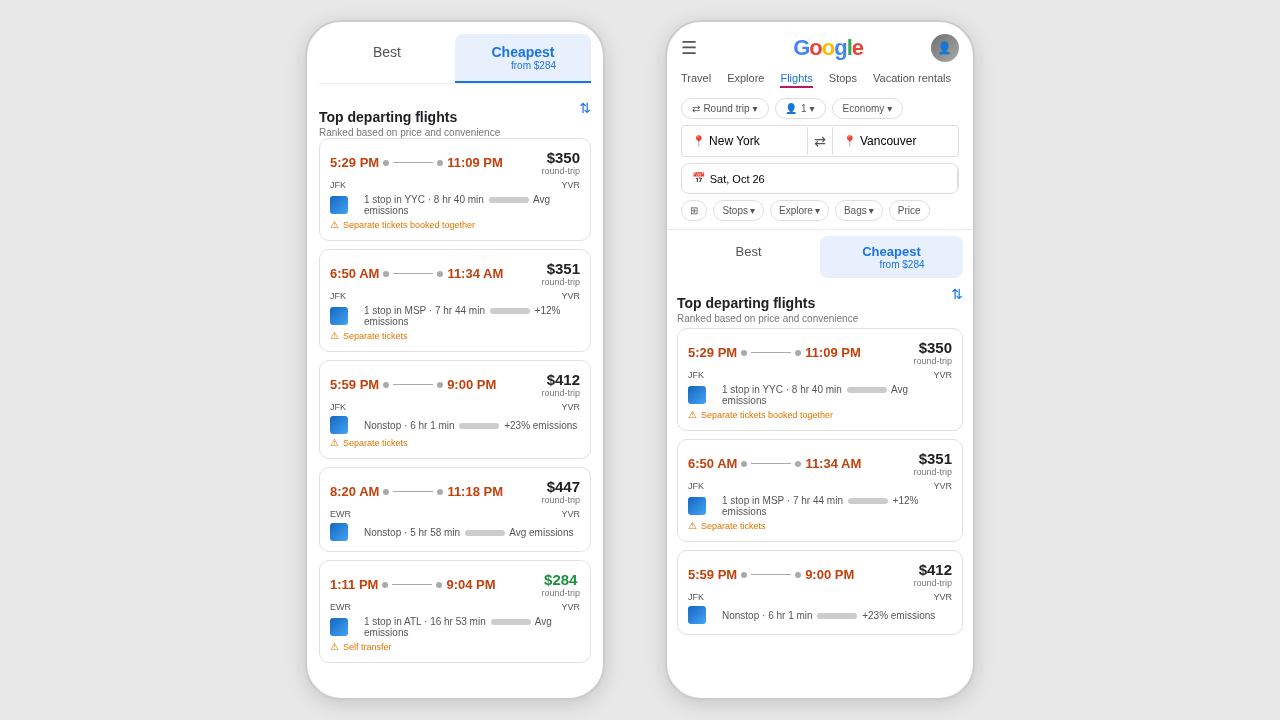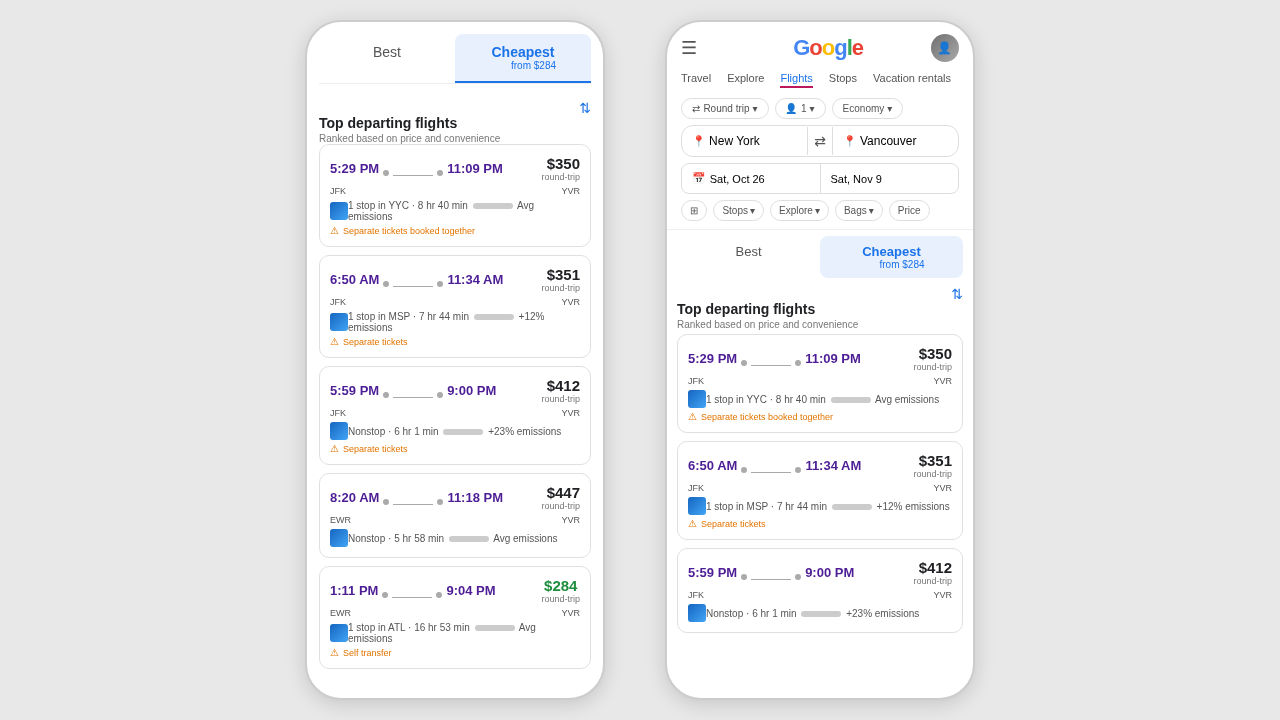--- a/index.html
+++ b/index.html
@@ -76,21 +76,21 @@
       padding: 10px 12px;
       overflow-y: auto;
       height: calc(100% - 50px);
     }
 
     .section-title {
       font-size: 14px;
       font-weight: bold;
       color: #202124;
       margin-bottom: 2px;
-      margin-top: 15px;
+      margin-top: 9px;
     }
 
     .sort-icon {
       color: #1a73e8;
       font-size: 14px;
     }
 
     .flight-card {
       border: 1px solid #e0e0e0;
       border-radius: 10px;
@@ -102,23 +102,23 @@
     .flight-top {
       display: flex;
       justify-content: space-between;
       align-items: center;
       margin-bottom: 4px;
     }
 
     .flight-times {
       font-size: 13px;
       font-weight: bold;
-      color: #4c1d95;
-      display: flex;
-      align-items: flex-end;
+      color: #c2410c;
+      display: flex;
+      align-items: center;
       gap: 4px;
     }
 
     .flight-line {
       width: 40px;
       height: 1px;
       background: #aaa;
       display: inline-block;
       vertical-align: middle;
     }
@@ -147,21 +147,21 @@
     .flight-airport {
       font-size: 9px;
       color: #555;
       display: flex;
       justify-content: space-between;
     }
 
     .flight-details {
       display: flex;
       align-items: center;
-      gap: 0;
+      gap: 16px;
       margin-top: 4px;
     }
 
     .airline-logo {
       width: 18px;
       height: 18px;
       background: linear-gradient(135deg, #1565C0, #42A5F5);
       border-radius: 3px;
       flex-shrink: 0;
     }
@@ -263,21 +263,21 @@
       cursor: pointer;
       display: flex;
       align-items: center;
       gap: 3px;
     }
 
     .location-row {
       display: flex;
       align-items: center;
       border: 1px solid #ddd;
-      border-radius: 12px;
+      border-radius: 4px;
       margin-bottom: 6px;
       overflow: hidden;
     }
 
     .location-input {
       flex: 1;
       padding: 8px 10px;
       font-size: 12px;
       border: none;
       outline: none;
@@ -597,23 +597,20 @@
           <span>Vancouver</span>
         </div>
       </div>
 
       <div class="date-row">
         <div class="date-input">
           <span style="color:#aaa; font-size:11px;">📅</span>
           <span>Sat, Oct 26</span>
         </div>
         <div class="date-divider"></div>
-        <div class="date-input">
-          <span>Sat, Nov 9</span>
-        </div>
       </div>
 
       <div class="filter-row">
         <div class="filter-pill">⊞</div>
         <div class="filter-pill">
           <span>Stops</span> ▾
         </div>
         <div class="filter-pill">
           <span>Explore</span> ▾
         </div>

